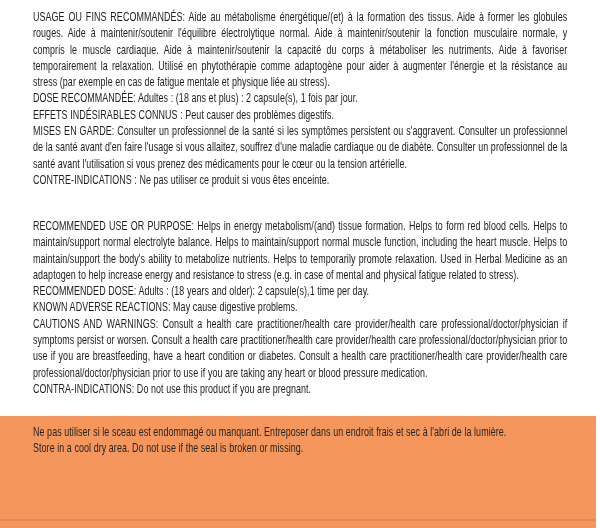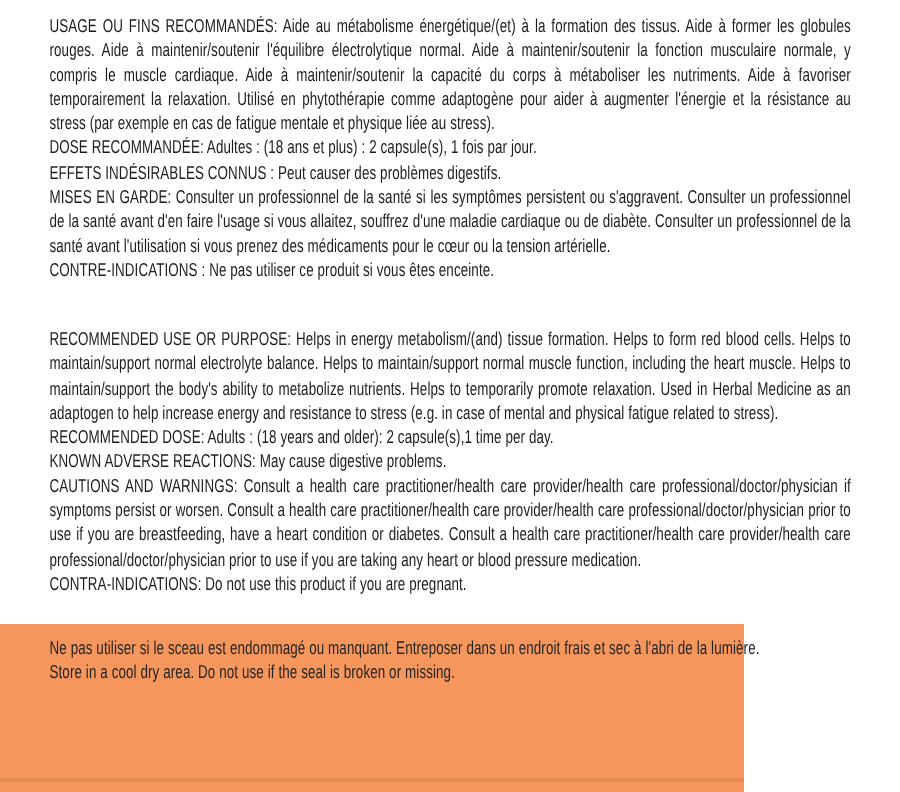--- a/index.html
+++ b/index.html
@@ -32,21 +32,21 @@
     line-height: 16.3px;
     text-align: justify;
     letter-spacing: 0.1px;
   }
   .fr { top: 9px; }
   .en { top: 218px; }
   .banner {
     position: absolute;
     left: 0;
     top: 416px;
-    width: 496px;
+    width: 596px;
     height: 112px;
   }
   .banner-text {
     position: absolute;
     left: 33px;
     top: 9px;
     width: 742px;
     transform: scaleX(0.72);
     transform-origin: 0 0;
   }

